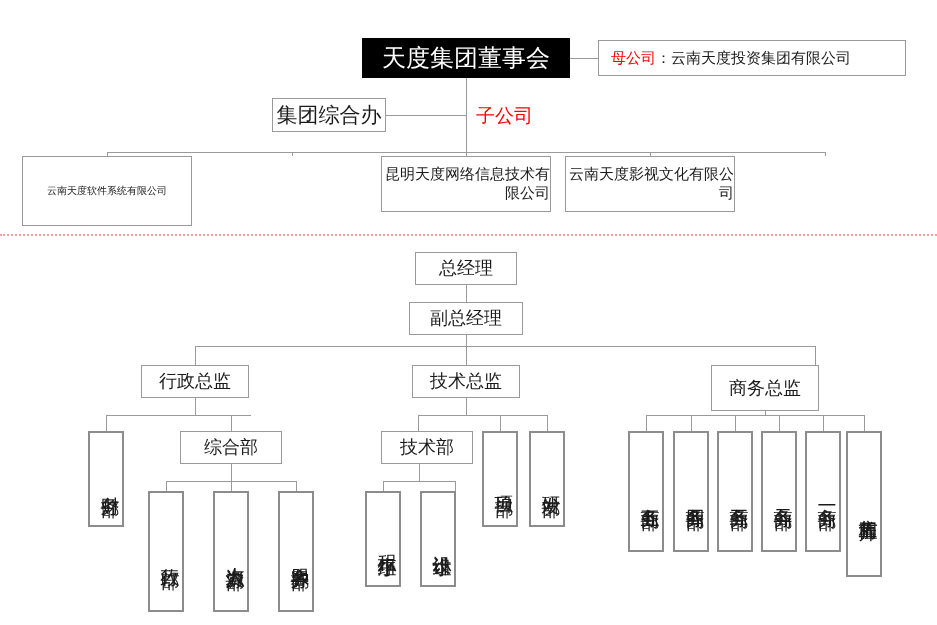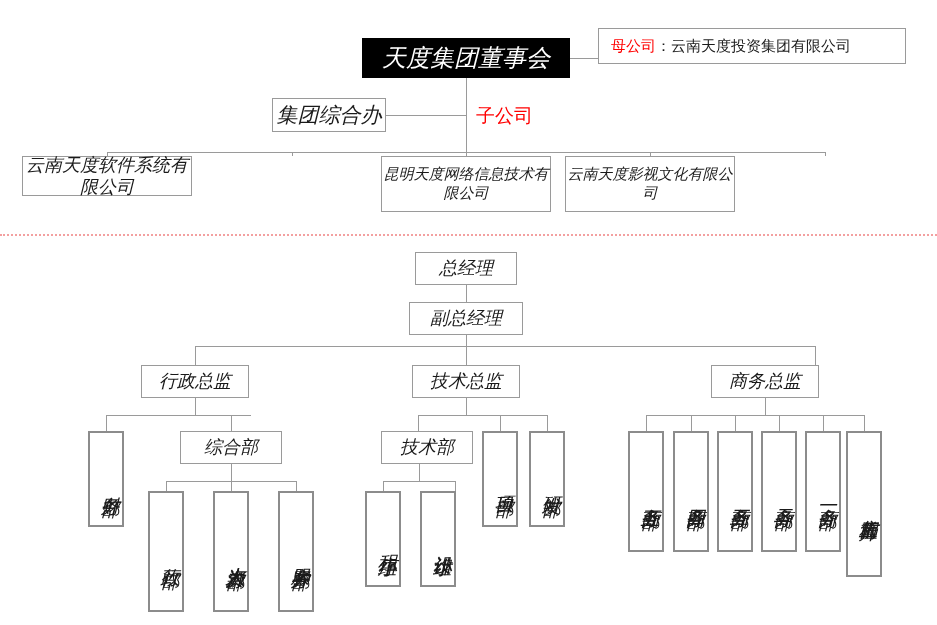--- a/index.html
+++ b/index.html
@@ -14,24 +14,23 @@
   
   .box{
     position:absolute;
     box-sizing:border-box;
     border:1px solid #9a9a9a;
     background:#ffffff;
     color:#1a1a1a;
     display:flex;
     align-items:center;
     justify-content:center;
-    text-align:center;
+    text-align:right;
     line-height:1.25;
     z-index:3;
-    font-style:italic;
   }
   .box.dark{
     background:#000000;
     border:1px solid #000000;
     color:#ffffff;
   }
   .box.thick{border:2px solid #8c8c8c;}
 
   
   .vbox{
@@ -81,21 +80,21 @@
 <body>
 
 <div id="chart">
 
   <div class="box dark" style="left:362px;top:38px;width:208px;height:40px;font-size:24px;">
     <span>天度集团董事会</span>
   </div>
 
   <div class="ln h" style="left:570px;top:58px;width:28px;"></div>
 
-  <div class="parentbox" style="left:598px;top:28px;width:308px;height:36px;font-size:15px;">
+  <div class="parentbox" style="left:598px;top:40px;width:308px;height:36px;font-size:15px;">
     <span class="red">母公司</span>
     <span class="blk">：</span>
     <span class="blk">云南天度投资集团有限公司</span>
   </div>
 
   <div class="ln v" style="left:466px;top:78px;height:74px;"></div>
 
   <div class="box" style="left:272px;top:98px;width:114px;height:34px;font-size:21px;">
     <span>集团综合办</span>
   </div>
@@ -103,21 +102,21 @@
 
   <div class="tag" style="left:476px;top:103px;font-size:19px;">子公司</div>
 
   <div class="ln h" style="left:107px;top:152px;width:718px;"></div>
   <div class="ln v" style="left:107px;top:152px;height:4px;"></div>
   <div class="ln v" style="left:292px;top:152px;height:4px;"></div>
   <div class="ln v" style="left:466px;top:152px;height:4px;"></div>
   <div class="ln v" style="left:650px;top:152px;height:4px;"></div>
   <div class="ln v" style="left:825px;top:152px;height:4px;"></div>
 
-  <div class="box" style="left:22px;top:156px;width:170px;height:40px;font-size:18px;">
+  <div class="box" style="left:22px;top:156px;width:170px;height:70px;font-size:10px;">
     <span>云南天度软件系统有限公司</span>
   </div>
   <div class="box" style="left:381px;top:156px;width:170px;height:56px;font-size:15px;">
     <span>昆明天度网络信息技术有限公司</span>
   </div>
   <div class="box" style="left:565px;top:156px;width:170px;height:56px;font-size:15px;">
     <span>云南天度影视文化有限公司</span>
   </div>
 
   <div class="divider" style="top:234px;"></div>
@@ -136,21 +135,21 @@
   <div class="ln v" style="left:195px;top:346px;height:19px;"></div>
   <div class="ln v" style="left:466px;top:346px;height:19px;"></div>
   <div class="ln v" style="left:815px;top:346px;height:19px;"></div>
 
   <div class="box" style="left:141px;top:365px;width:108px;height:33px;font-size:18px;">
     <span>行政总监</span>
   </div>
   <div class="box" style="left:412px;top:365px;width:108px;height:33px;font-size:18px;">
     <span>技术总监</span>
   </div>
-  <div class="box" style="left:711px;top:365px;width:108px;height:33px;font-size:18px;">
+  <div class="box" style="left:711px;top:365px;width:108px;height:46px;font-size:18px;">
     <span>商务总监</span>
   </div>
 
   <div class="ln v" style="left:195px;top:398px;height:17px;"></div>
   <div class="ln h" style="left:106px;top:415px;width:145px;"></div>
   <div class="ln v" style="left:106px;top:415px;height:16px;"></div>
   <div class="ln v" style="left:231px;top:415px;height:16px;"></div>
 
   <div class="box vbox thick" style="left:88px;top:431px;width:36px;height:96px;font-size:19px;">
     <span>财务部</span>

